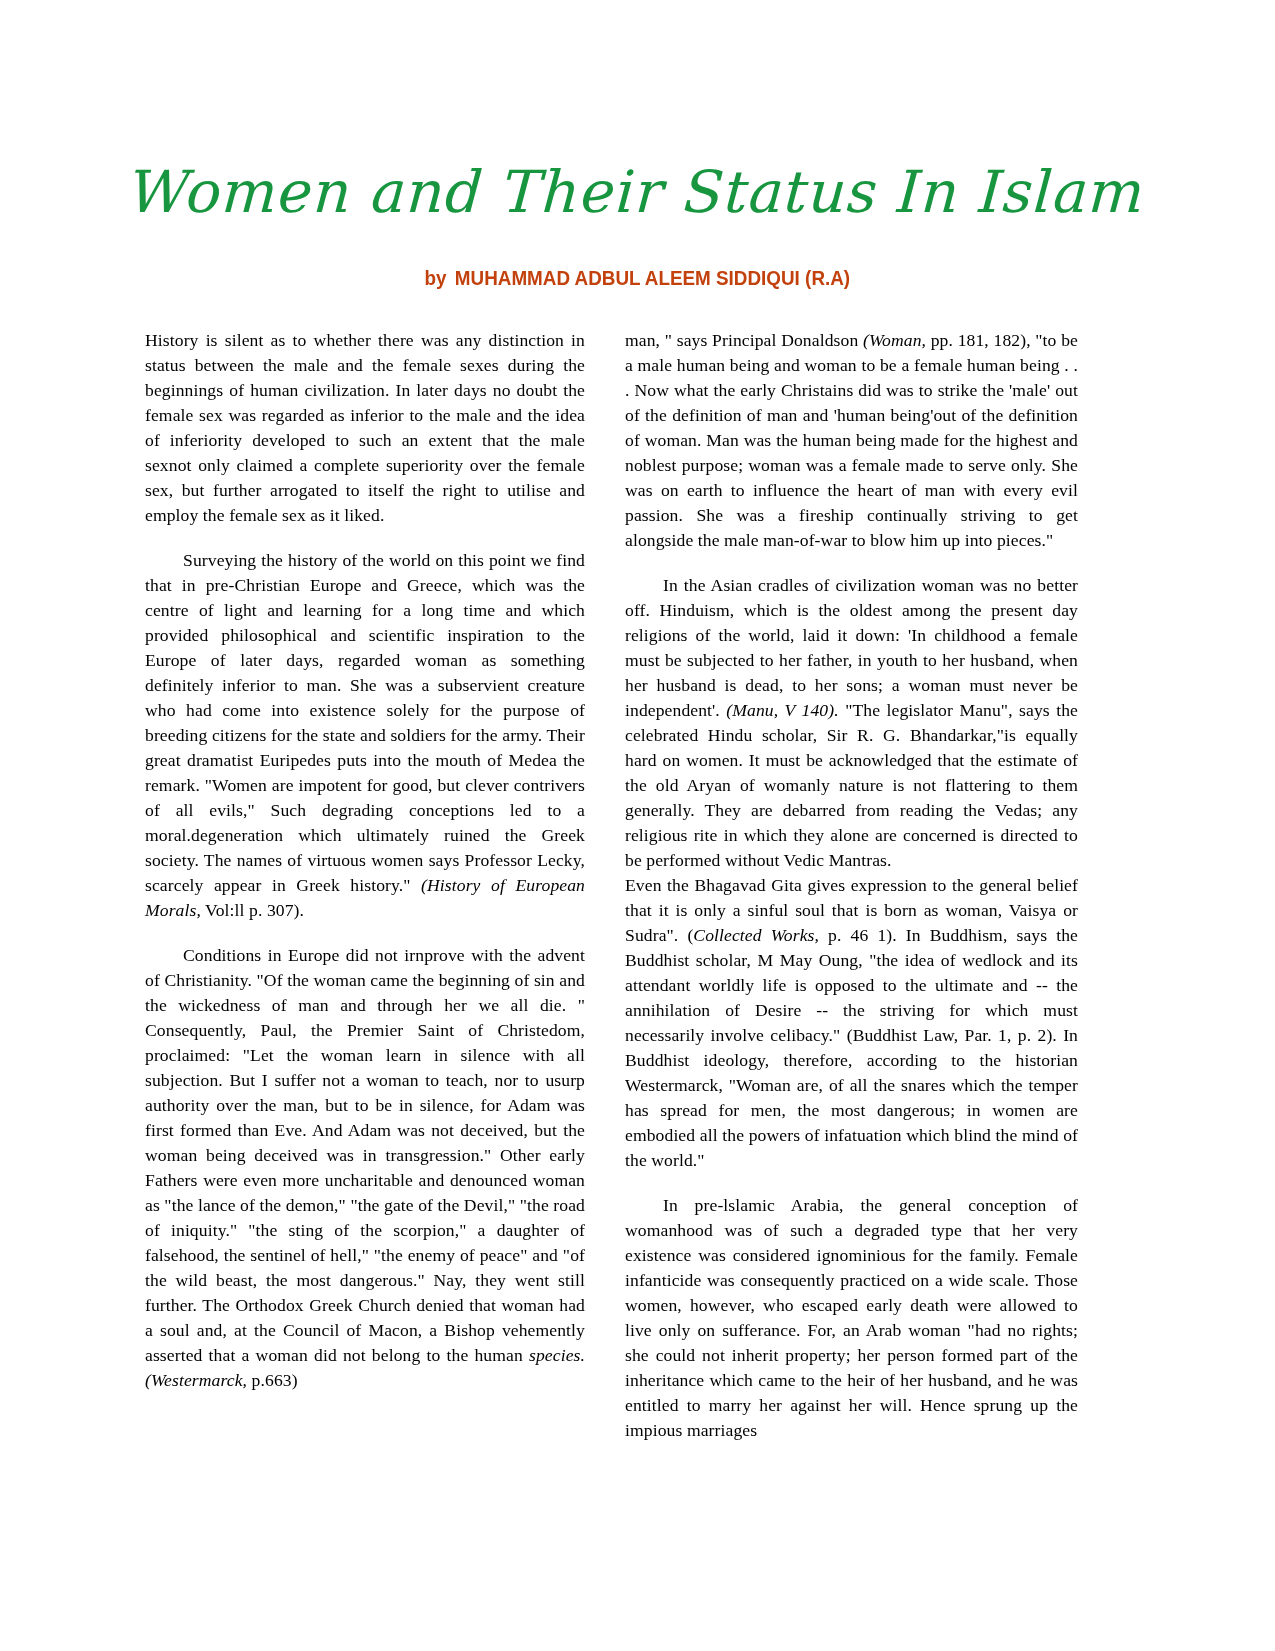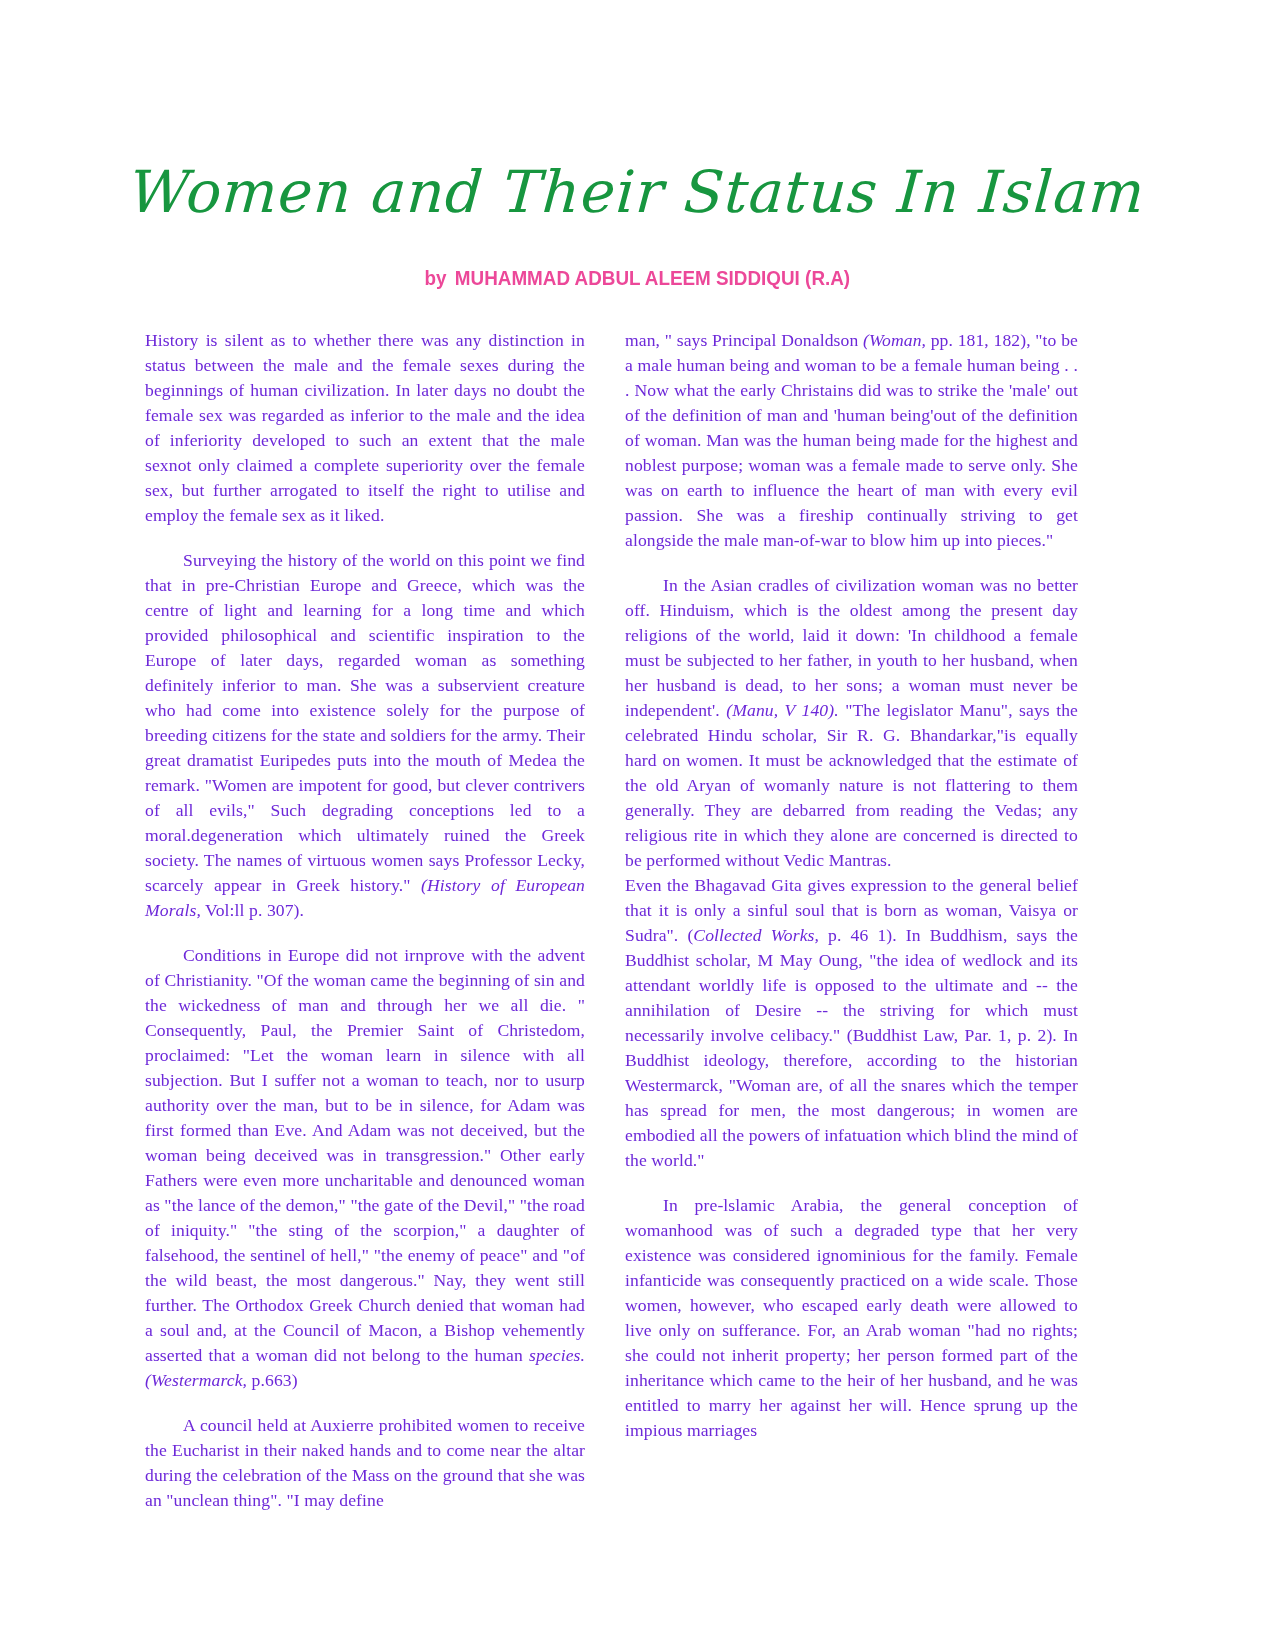--- a/index.html
+++ b/index.html
@@ -31,21 +31,21 @@
   }
   .byline {
     position: absolute;
     top: 266px;
     left: 0;
     width: 100%;
     text-align: center;
     font-family: "Liberation Sans", sans-serif;
     font-weight: bold;
     font-size: 20.5px;
-    color: #ec4899;
+    color: #c2410c;
   }
   .byline-inner {
     display: inline-block;
     transform: scaleX(0.92);
     transform-origin: center;
     white-space: nowrap;
   }
   .byline-inner .by-prefix {
     margin-right: 9px;
   }
@@ -74,26 +74,25 @@
 <div class="page">
 
   <h1 class="title" style="color: rgb(23, 150, 63);">Women and Their Status In Islam</h1>
 
   <div class="byline">
     <span class="byline-inner">
       <span class="by-prefix">by</span><span>MUHAMMAD ADBUL ALEEM SIDDIQUI (R.A)</span>
     </span>
   </div>
 
-  <div class="columns" style="color: #6d28d9;">
+  <div class="columns" style="color: #000000;">
     <div class="col col-left" id="col-left">
         <p><span>History is silent as to whether there was any distinction in status between the male and the female sexes during the beginnings of human civilization. In later days no doubt the female sex was regarded as inferior to the male and the idea of inferiority developed to such an extent that the male sexnot only claimed a complete superiority over the female sex, but further arrogated to itself the right to utilise and employ the female sex as it liked.</span></p>
         <p class="indent"><span>Surveying the history of the world on this point we find that in pre-Christian Europe and Greece, which was the centre of light and learning for a long time and which provided philosophical and scientific inspiration to the Europe of later days, regarded woman as something definitely inferior to man. She was a subservient creature who had come into existence solely for the purpose of breeding citizens for the state and soldiers for the army. Their great dramatist Euripedes puts into the mouth of Medea the remark. "Women are impotent for good, but clever contrivers of all evils," Such degrading conceptions led to a moral.degeneration which ultimately ruined the Greek society. The names of virtuous women says Professor Lecky, scarcely appear in Greek history." </span><i>(History of European Morals,</i><span> Vol:ll p. 307).</span></p>
         <p class="indent"><span>Conditions in Europe did not irnprove with the advent of Christianity. "Of the woman came the beginning of sin and the wickedness of man and through her we all die. " Consequently, Paul, the Premier Saint of Christedom, proclaimed: "Let the woman learn in silence with all subjection. But I suffer not a woman to teach, nor to usurp authority over the man, but to be in silence, for Adam was first formed than Eve. And Adam was not deceived, but the woman being deceived was in transgression." Other early Fathers were even more uncharitable and denounced woman as "the lance of the demon," "the gate of the Devil," "the road of iniquity." "the sting of the scorpion," a daughter of falsehood, the sentinel of hell," "the enemy  of peace" and "of the wild beast, the most dangerous." Nay, they went still further. The Orthodox Greek Church denied that woman had a soul and, at the Council of Macon, a Bishop vehemently asserted that a woman did not belong to the human </span><i>species. (Westermarck,</i><span> p.663)</span></p>
-        <p class="indent"><span>A council held at Auxierre prohibited women to receive the Eucharist in their naked hands and to come near the altar during the celebration of the Mass on the ground that she was an "unclean thing". "I may define</span></p>
       </div>
     <div class="col col-right" id="col-right">
         <p><span>man, " says Principal Donaldson </span><i>(Woman,</i><span> pp. 181, 182), "to be a male human being and woman to be a female human being . . . Now what the early Christains did was to strike the 'male' out of the definition of man and 'human being'out of the definition of woman. Man was the human being made for the highest and noblest purpose; woman was a female made to serve only. She was on earth to influence the heart of man with every evil passion. She was a fireship continually striving to get alongside the male man-of-war to blow him up into pieces."</span></p>
         <p class="indent"><span>In the Asian cradles of civilization woman was no better off. Hinduism, which is the oldest among the present day religions of the world, laid it down: 'In childhood a female must be subjected to her father, in youth to her husband, when her husband is dead, to her sons; a woman must never be independent'. </span><i>(Manu, V 140).</i><span> "The legislator Manu", says the celebrated Hindu scholar, Sir R. G. Bhandarkar,"is equally hard on women. It must be acknowledged that the estimate of the old Aryan of womanly nature is not flattering to them generally. They are debarred from reading the Vedas; any religious rite in which they alone are concerned is directed to be performed without Vedic Mantras.</span></p>
         <p><span>Even the Bhagavad Gita gives expression to the general belief that it is only a sinful soul that is born as woman, Vaisya or Sudra". (</span><i>Collected Works,</i><span> p. 46 1). In Buddhism, says the Buddhist scholar, M May Oung, "the idea of wedlock and its attendant worldly life is opposed to the ultimate and -- the annihilation of Desire -- the striving for which must necessarily involve celibacy." (Buddhist Law, Par. 1, p. 2). In Buddhist ideology, therefore, according to the historian Westermarck, "Woman are, of all the snares which the temper has spread for men, the most dangerous; in women are embodied all the powers of infatuation which blind the mind of the world."</span></p>
         <p class="indent"><span>In pre-lslamic Arabia, the general conception of womanhood was of such a degraded type that her very existence was considered ignominious for the family. Female infanticide was consequently practiced on a wide scale. Those women, however, who escaped early death were allowed to live only on sufferance. For, an Arab woman "had no rights; she could not inherit property; her person formed part of the inheritance which came to the heir of her husband, and he was entitled to marry her against her will. Hence sprung up the impious marriages</span></p>
       </div>
   </div>
 
 </div>

